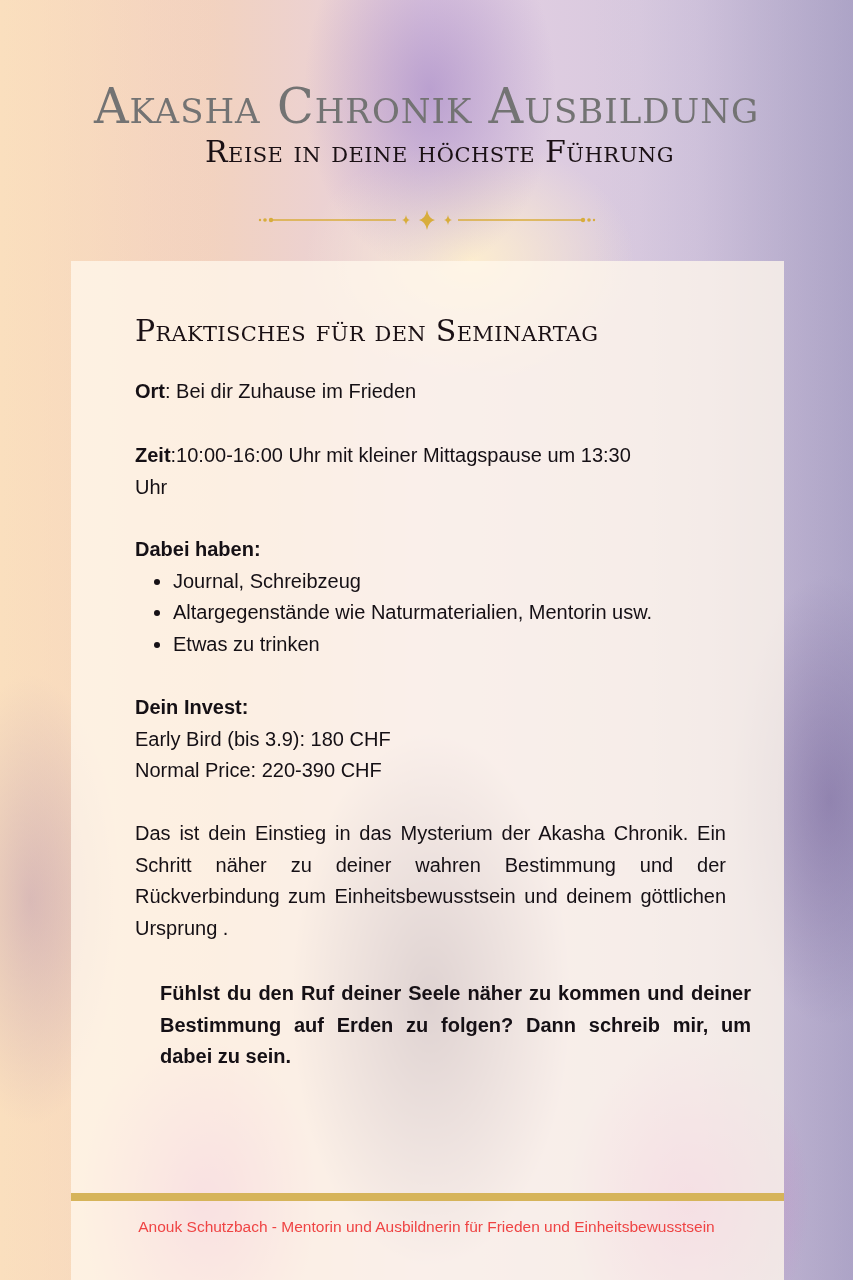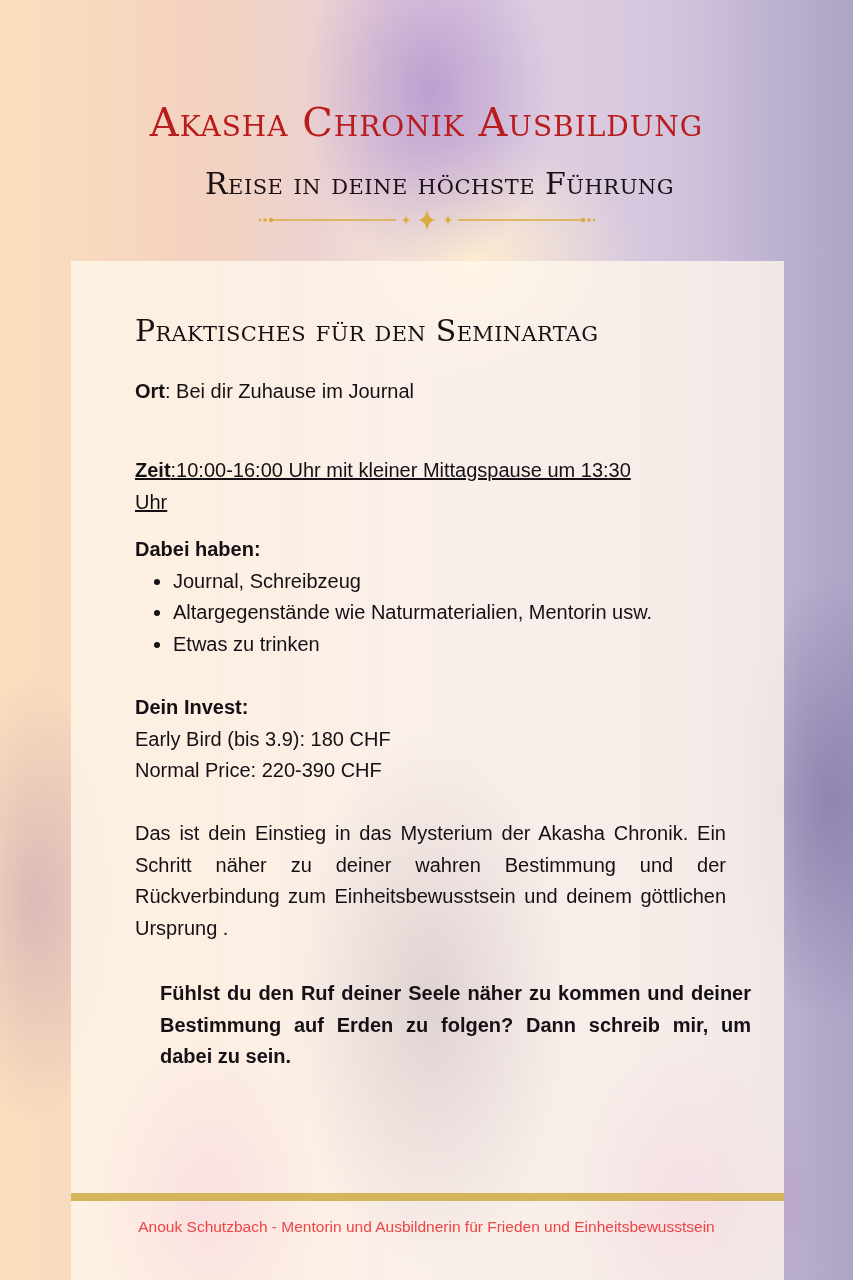--- a/index.html
+++ b/index.html
@@ -27,21 +27,21 @@
   .curtain-r {
     position: absolute; right: 0; top: 0; width: 260px; height: 1280px;
     background: linear-gradient(270deg, rgba(150,145,190,0.35), rgba(200,190,225,0.2) 60%, rgba(255,255,255,0));
   }
   .header {
     position: absolute; left: 0; right: 0; top: 80px; text-align: center;
   }
   .title {
     font-family: "DejaVu Serif", "Liberation Serif", serif;
     font-variant: small-caps; font-weight: normal;
-    font-size: 40px; letter-spacing: 1px; color: #b91c1c; margin: 16px; line-height: 52px;
+    font-size: 48px; letter-spacing: 1px; color: #737373; margin: 0; line-height: 52px;
   }
   .subtitle {
     font-family: "DejaVu Serif", "Liberation Serif", serif;
     font-variant: small-caps; font-weight: normal;
     font-size: 30px; letter-spacing: 0.5px; color: #1a1014; margin: 0; line-height: 40px; padding-left: 26px;
   }
   .divider {
     position: absolute; left: 256px; top: 210px; width: 342px; height: 20px;
   }
   .card {
@@ -98,24 +98,24 @@
     <path d="M150 5 Q150.7 9.3 154 10 Q150.7 10.7 150 15 Q149.3 10.7 146 10 Q149.3 9.3 150 5Z" stroke="none"></path>
     <path d="M192 5 Q192.7 9.3 196 10 Q192.7 10.7 192 15 Q191.3 10.7 188 10 Q191.3 9.3 192 5Z" stroke="none"></path>
   </g>
 </svg>
 
 <div class="card">
   <div class="card-inner">
     <h3 class="section-title">Praktisches für den Seminartag</h3>
 
     <div class="block body-text" style="top:115px;">
-      <span class="b">Ort</span><span>: Bei dir Zuhause im Journal</span>
+      <span class="b">Ort</span><span>: Bei dir Zuhause im Frieden</span>
     </div>
 
-    <div class="block body-text" style="top:194px; width:530px;text-decoration:underline;">
+    <div class="block body-text" style="top:179px; width:530px;">
       <span class="b">Zeit</span><span>:10:00-16:00 Uhr mit kleiner Mittagspause um 13:30 Uhr</span>
     </div>
 
     <div class="block body-text" style="top:273px;">
       <div class="b">Dabei haben:</div>
       <ul class="items">
         <li>Journal, Schreibzeug</li>
         <li>Altargegenstände wie Naturmaterialien, Mentorin usw.</li>
         <li>Etwas zu trinken</li>
       </ul>

